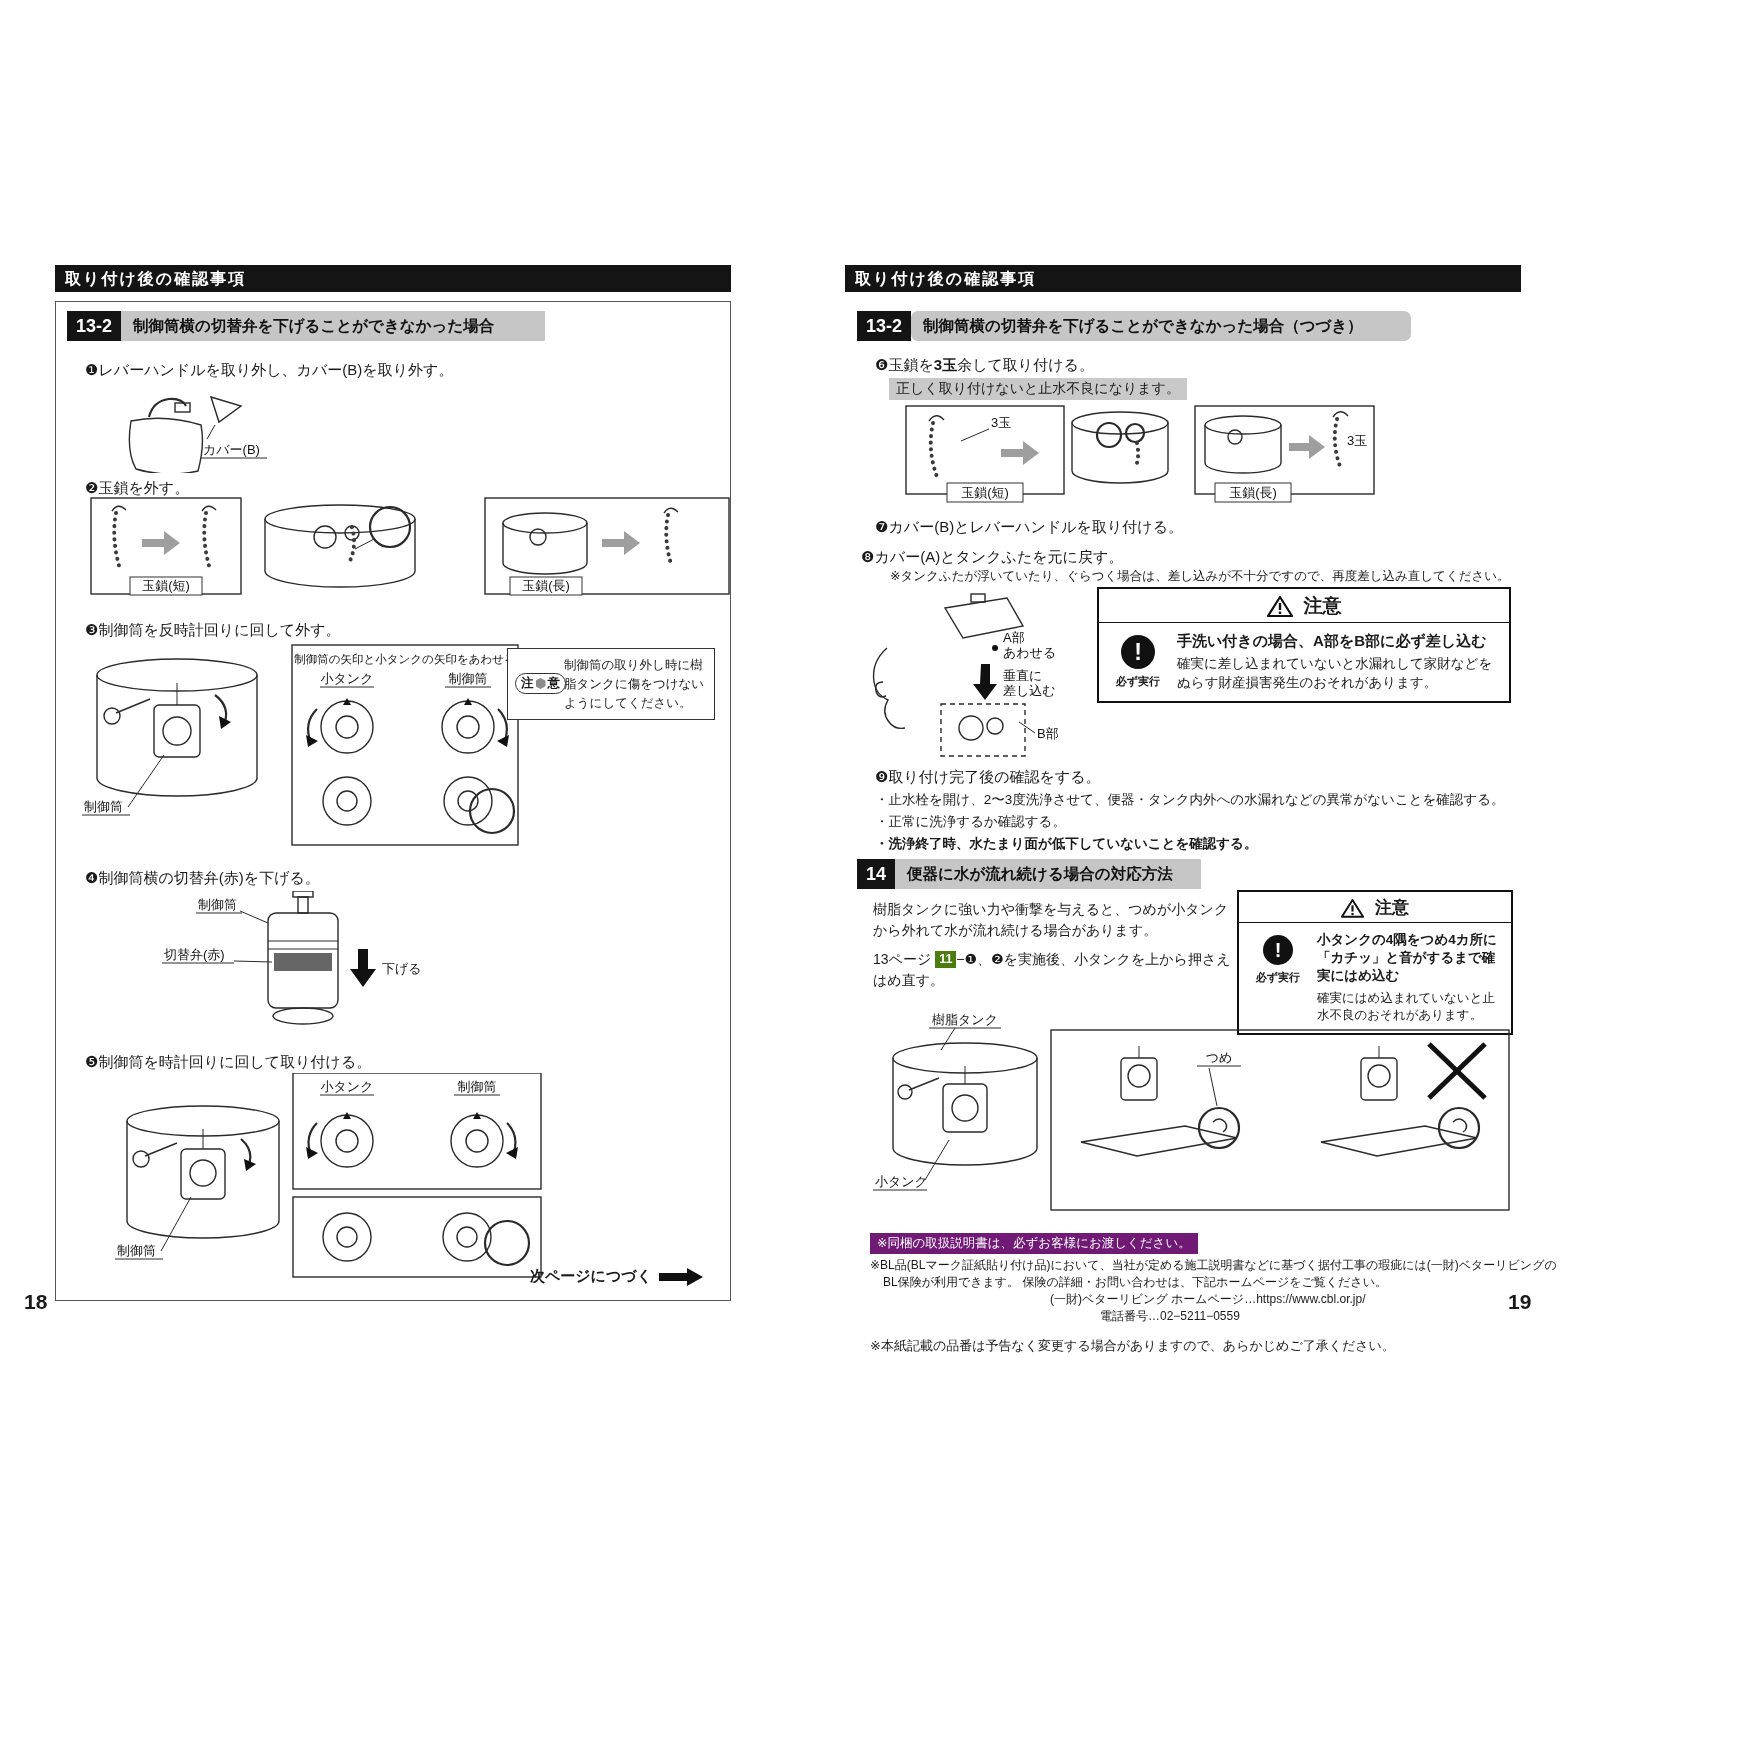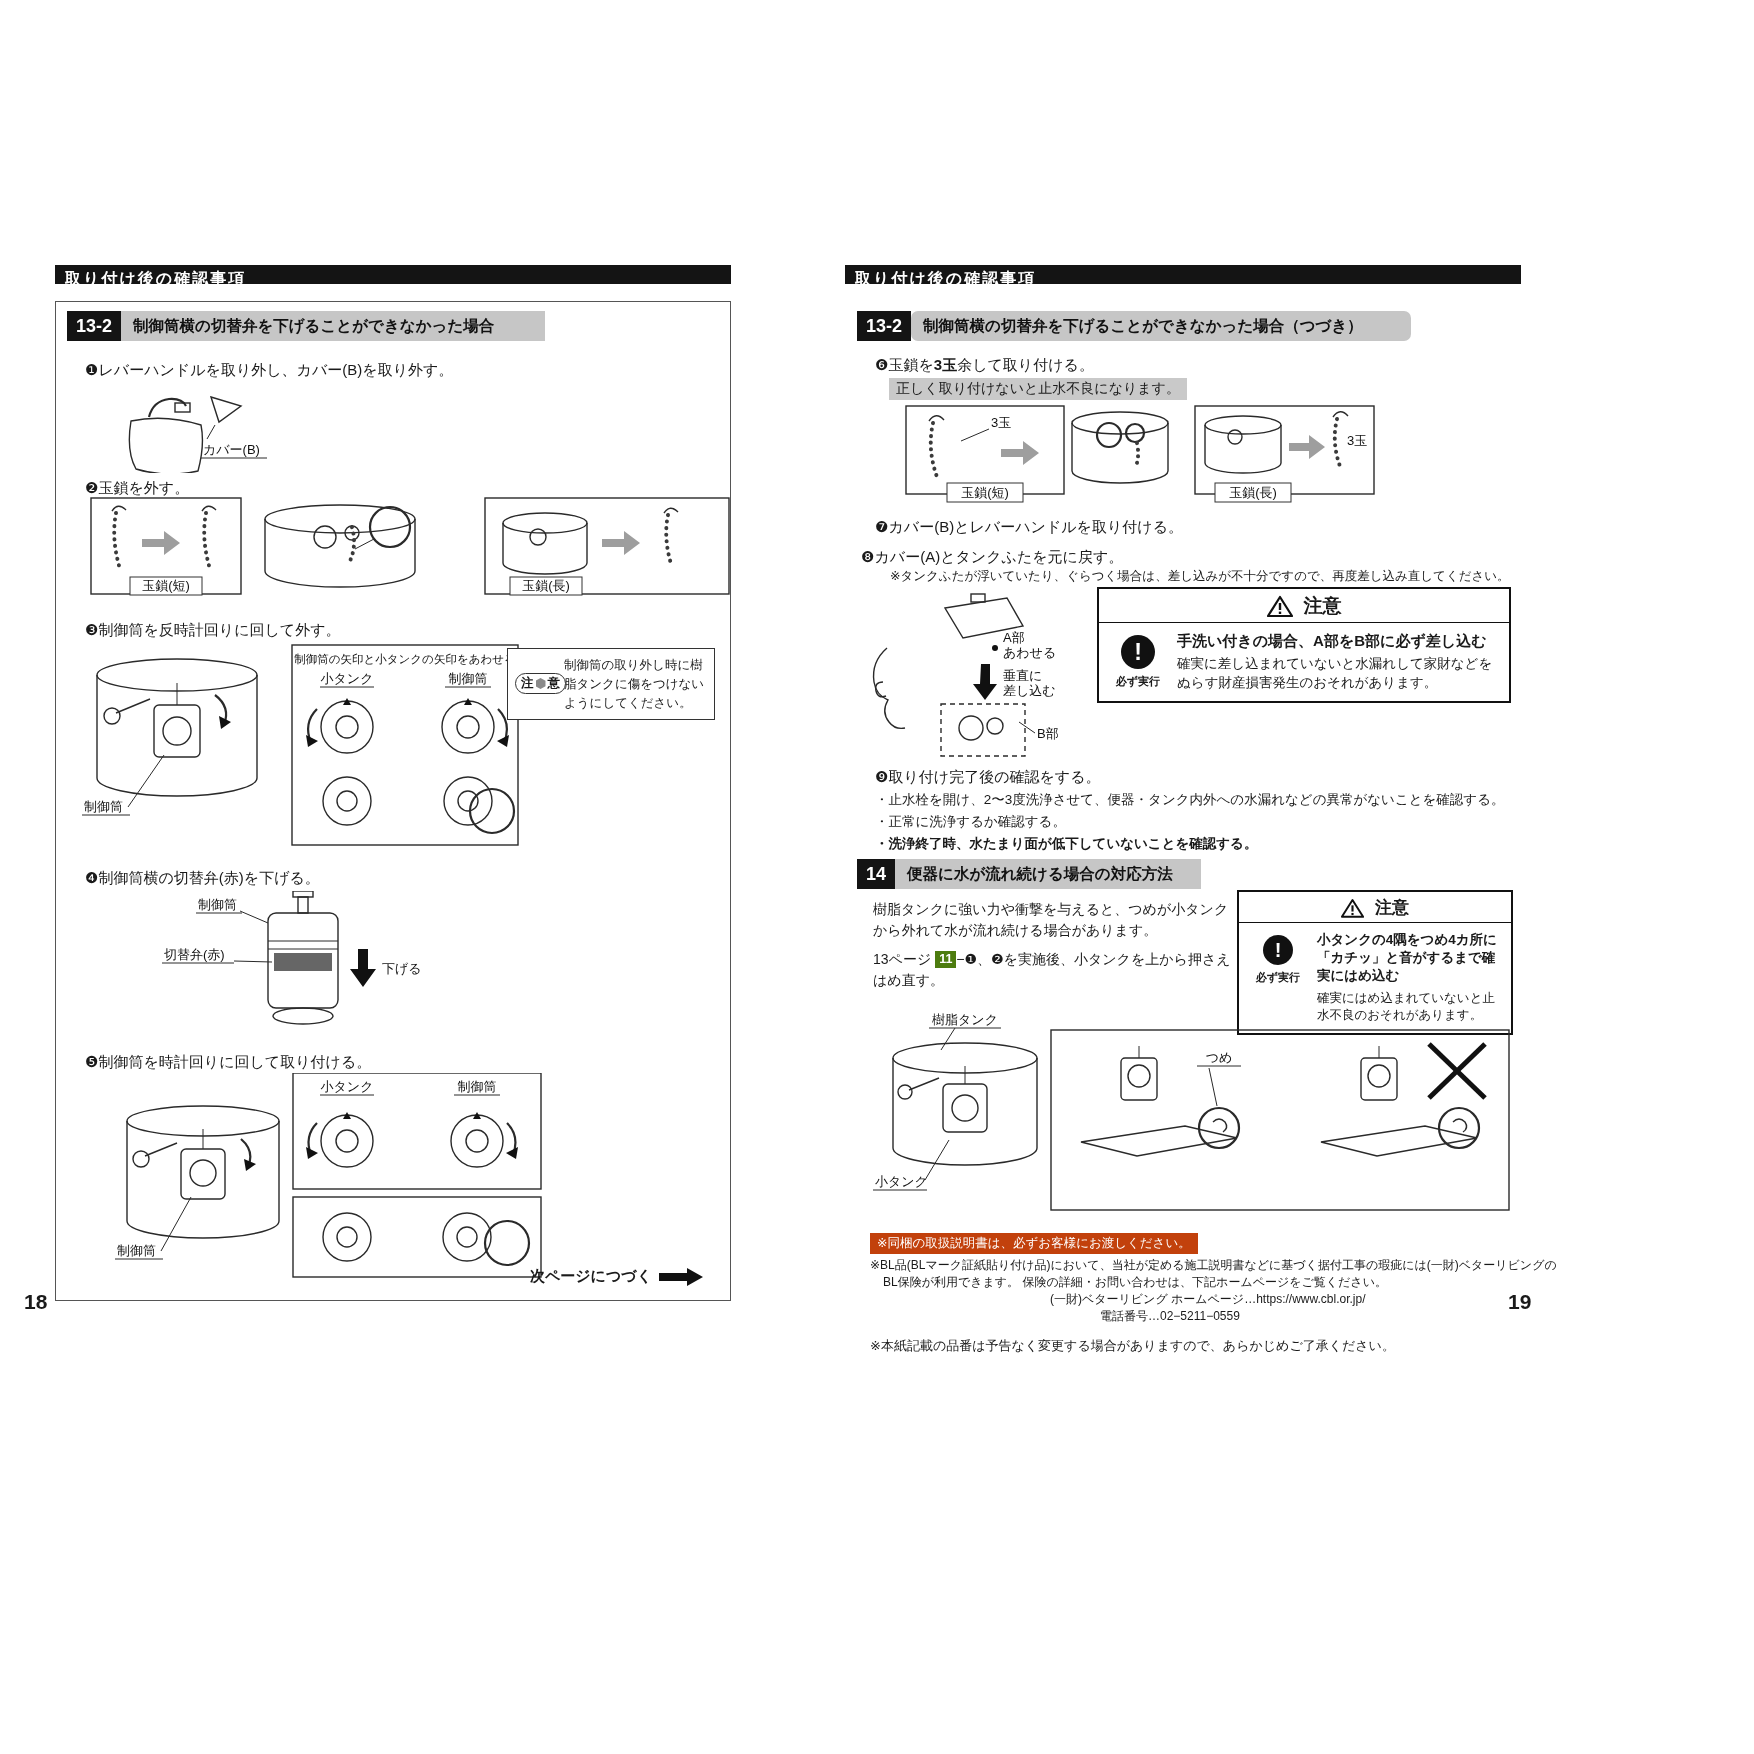--- a/index.html
+++ b/index.html
@@ -1,21 +1,21 @@
 <!DOCTYPE html>
 <html><head>
 <meta charset="utf-8">
 <style>
   * { margin:0; padding:0; box-sizing:border-box; }
   html,body { width:1754px; height:1754px; background:#ffffff; overflow:hidden; }
   body { font-family:"Liberation Sans","DejaVu Sans",sans-serif; color:#1a1a1a; position:relative; }
   svg { font-family:"Liberation Sans","DejaVu Sans",sans-serif; }
 
   .page { position:absolute; width:676px; }
-  .hdr-bar { position:absolute; left:0; top:0; width:100%; height:19px; background:#141414; color:#fff;
+  .hdr-bar { position:absolute; left:0; top:0; width:100%; height:27px; background:#141414; color:#fff;
              font-size:16px; font-weight:bold; line-height:27px; padding-left:10px; letter-spacing:2px; }
   .outer-box { position:absolute; left:0; top:36px; width:676px; height:1000px; border:1.5px solid #555; background:#fff; }
 
   .sec-row { position:absolute; display:flex; height:30px; }
   .sec-num { background:#141414; color:#fff; font-weight:bold; font-size:18px; padding:0 9px;
              display:flex; align-items:center; }
   .sec-title { background:#c6c6c6; color:#111; font-weight:bold; font-size:15.5px; padding:0 12px;
                display:flex; align-items:center; }
 
   .step { position:absolute; font-size:15px; line-height:1.35; }
@@ -48,21 +48,21 @@
   .caution.small .must-icon { width:30px; height:30px; font-size:20px; }
   .caution.small .c-bold { font-size:13.5px; }
   .caution.small .c-reg { font-size:12.5px; }
 
   .block { position:absolute; }
   .block p { font-size:14px; line-height:1.5; }
   .mt8 { margin-top:8px; }
   .badge11 { display:inline-block; background:#4d7c0f; color:#fff; font-weight:bold; font-size:12.5px;
              padding:0 4px; line-height:17px; vertical-align:1px; }
 
-  .boxed-note { position:absolute; background:#c2410c; color:#fff; font-size:12.5px; padding:2px 7px; white-space:nowrap; }
+  .boxed-note { position:absolute; background:#701a75; color:#fff; font-size:12.5px; padding:2px 7px; white-space:nowrap; }
   .ft { position:absolute; font-size:12px; white-space:nowrap; }
   .pgnum { position:absolute; font-size:21px; font-weight:bold; }
 
   
   .ln   { fill:none; stroke:#2a2a2a; stroke-width:1.4; }
   .lnb  { stroke-width:2.2; }
   .dash { stroke-dasharray:5 4; }
   .ld   { stroke:#2a2a2a; stroke-width:1; fill:none; }
   .ul   { stroke:#2a2a2a; stroke-width:1; }
   .chain{ fill:none; stroke:#3a3a3a; stroke-width:4; stroke-dasharray:0.1 6.5; stroke-linecap:round; }

